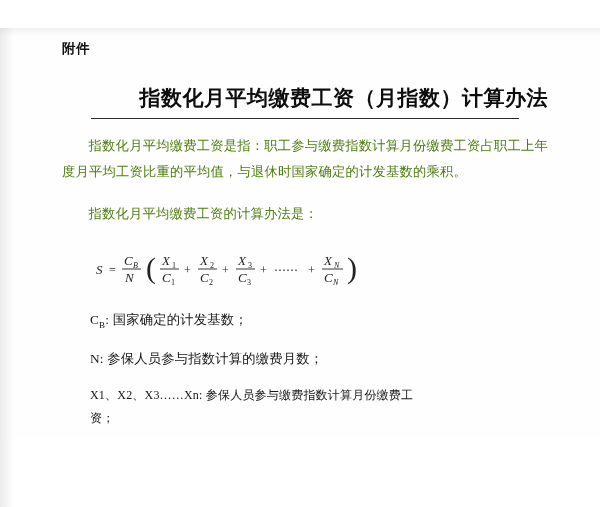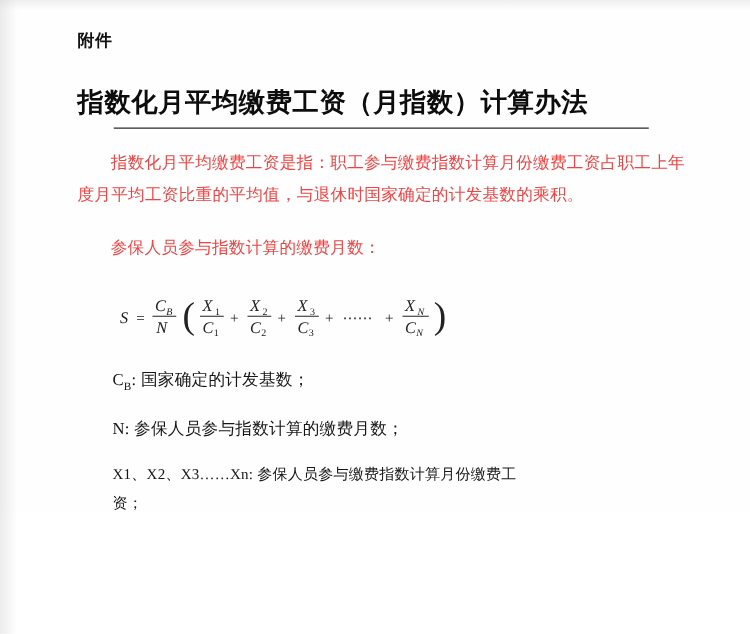--- a/index.html
+++ b/index.html
@@ -12,52 +12,53 @@
     background: #ffffff;
     font-family: "Liberation Serif", "DejaVu Serif", serif;
     color: #1a1a1a;
     overflow: hidden;
   }
   .page {
     position: relative;
     width: 600px;
     height: 410px;
     box-sizing: border-box;
-    padding: 18px 52px 0 62px;
+    padding: 6px 52px 0 62px;
     background: #fefefe;
+    margin-top: 28px;
   }
   .attachment-label {
     font-size: 13.5px;
     font-weight: bold;
     letter-spacing: 0.5px;
     margin: 6px 0 0 0;
     color: #131313;
   }
   .doc-title {
-    text-align: left;
+    text-align: right;
     font-size: 21px;
     font-weight: bold;
     letter-spacing: 0.5px;
     margin: 26px 0 6px 0;
     color: #0d0d0d;
     font-family: "Liberation Serif", "DejaVu Serif", serif;
   }
   .title-rule {
     width: 88%;
     margin: 0 auto;
     border: 0;
     border-top: 1.5px solid #2a2a2a;
   }
   .para {
     font-size: 13.3px;
     line-height: 1.95;
     text-align: justify;
     text-indent: 2em;
     margin: 14px 0 0 0;
-    color: #ef4444;
+    color: #4d7c0f;
     letter-spacing: 0.2px;
   }
   .para.tight {
     margin-top: 16px;
   }
   .formula-block {
     margin: 16px 0 4px 30px;
     font-family: "Liberation Serif", "DejaVu Serif", serif;
   }
   .formula-svg {
@@ -117,21 +118,21 @@
 <div class="page">
   <div class="edge-shadow-left"></div>
   <div class="edge-shadow-top"></div>
 
   <div class="attachment-label">附件</div>
 
   <h1 class="doc-title">指数化月平均缴费工资（月指数）计算办法</h1>
   <hr class="title-rule">
 
   <p class="para">指数化月平均缴费工资是指：职工参与缴费指数计算月份缴费工资占职工上年度月平均工资比重的平均值，与退休时国家确定的计发基数的乘积。</p>
-  <p class="para tight">参保人员参与指数计算的缴费月数：</p>
+  <p class="para tight">指数化月平均缴费工资的计算办法是：</p>
 
   <div class="formula-block">
     <svg class="formula-svg" width="340" height="52" viewBox="0 0 340 52" xmlns="http://www.w3.org/2000/svg">
       <g font-family="Liberation Serif, DejaVu Serif, serif" fill="#222">
         <text x="4" y="31" font-size="13" font-style="italic">S</text>
         <text x="17" y="31" font-size="12">=</text>
 
         <text x="32" y="22" font-size="13" font-style="italic">C</text>
         <text x="41" y="25" font-size="8" font-style="italic">B</text>
         <line x1="30" y1="26" x2="49" y2="26" stroke="#222" stroke-width="0.9"></line>

